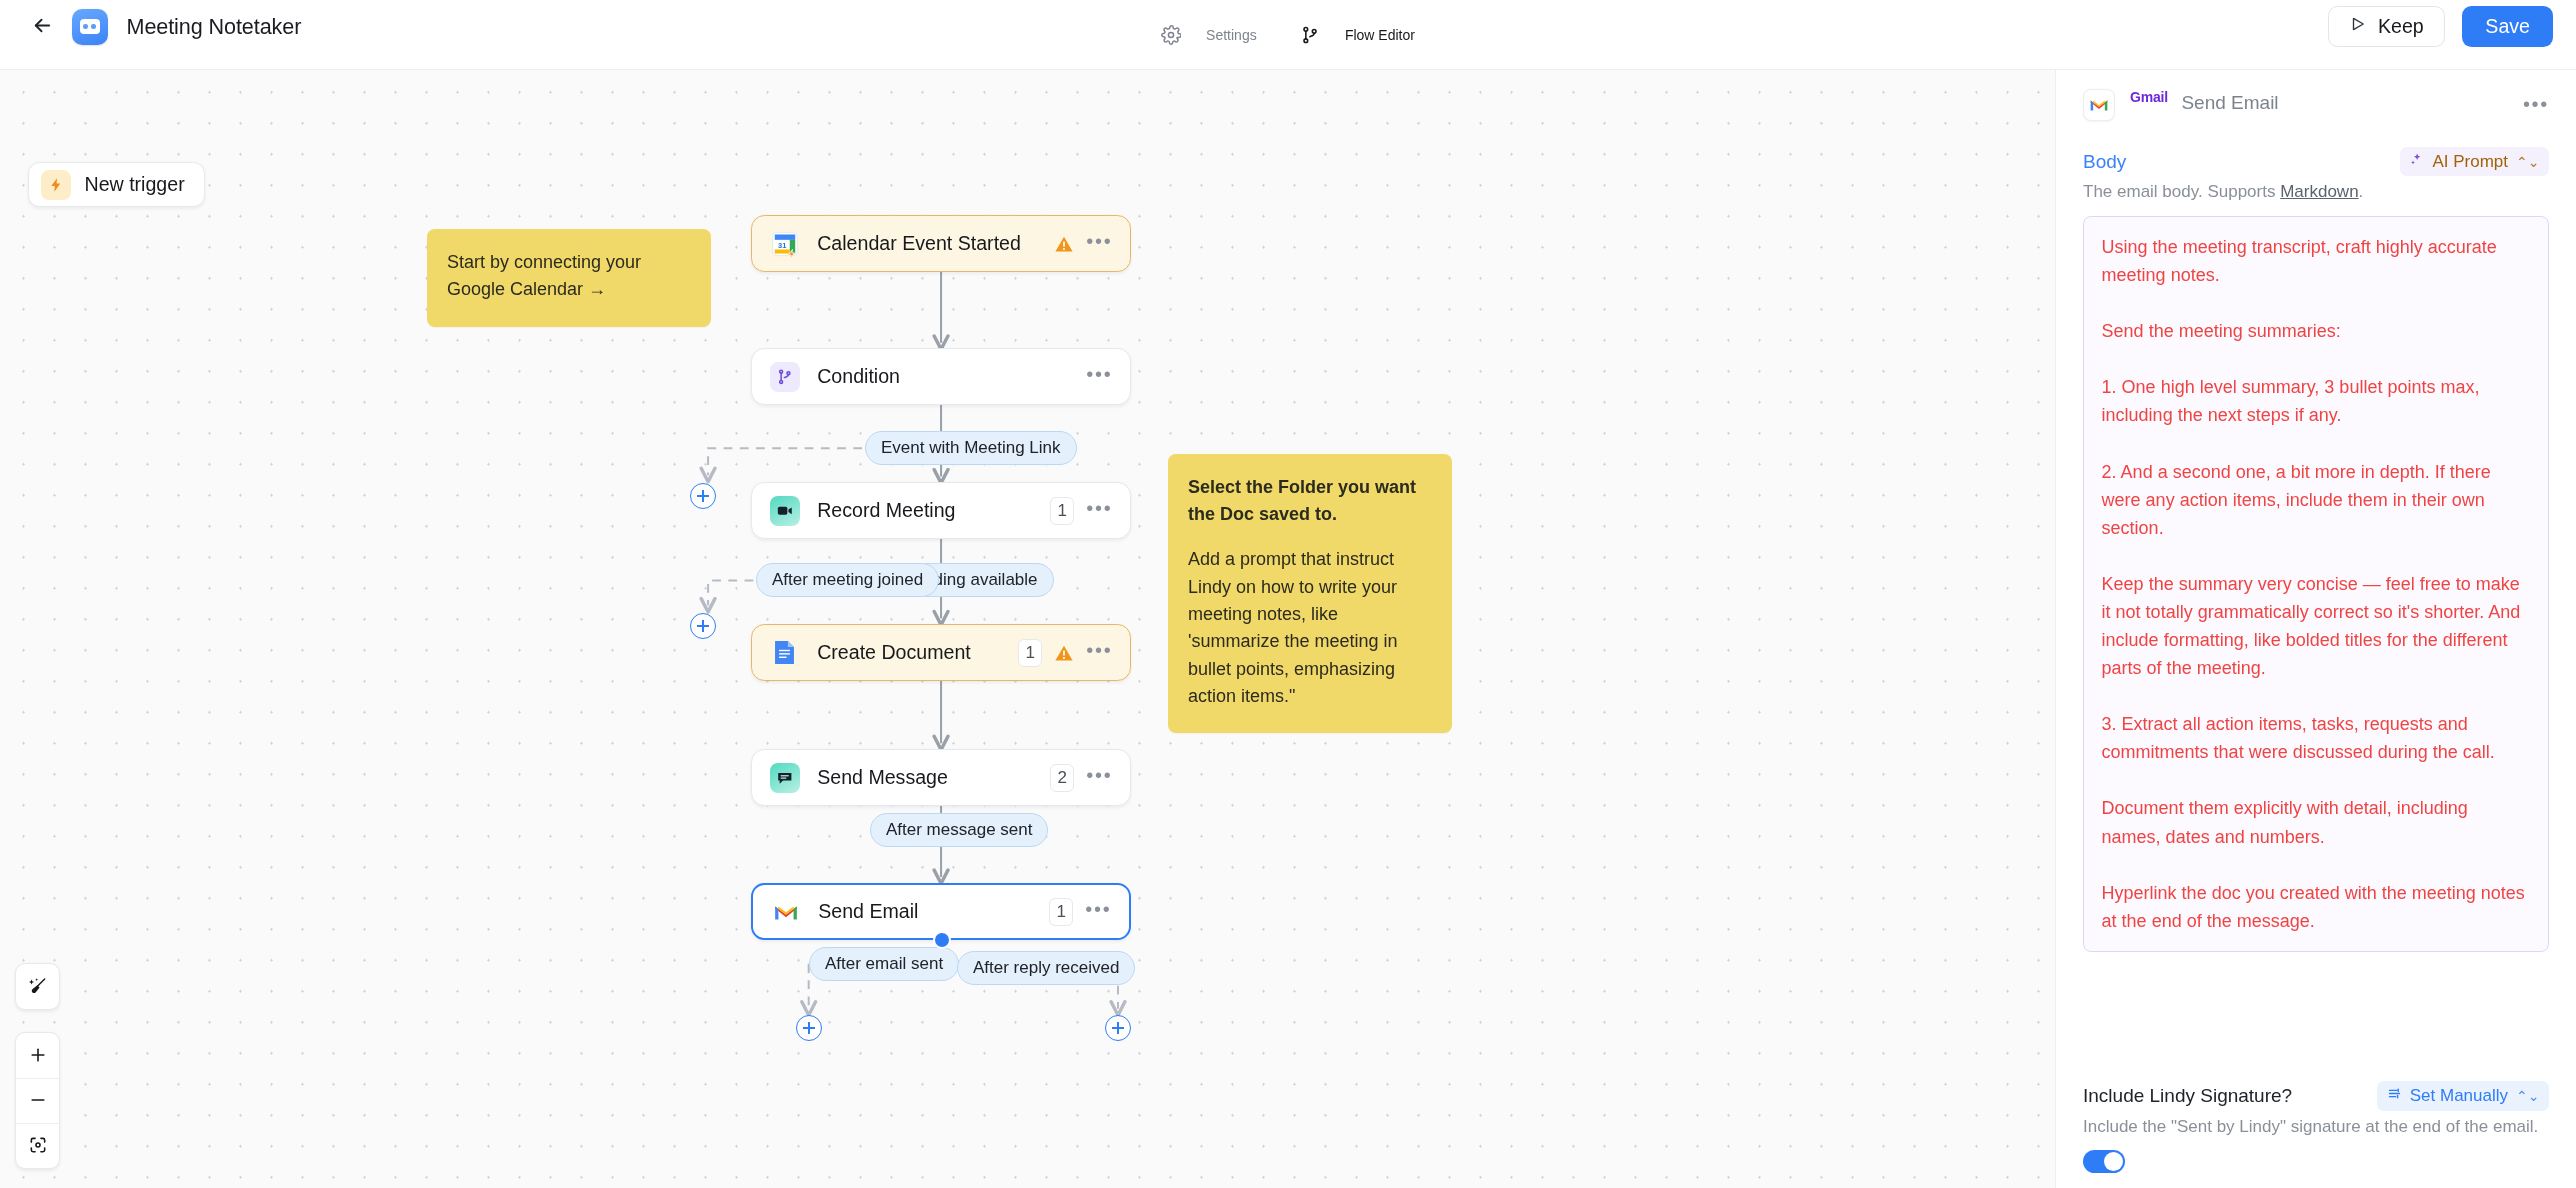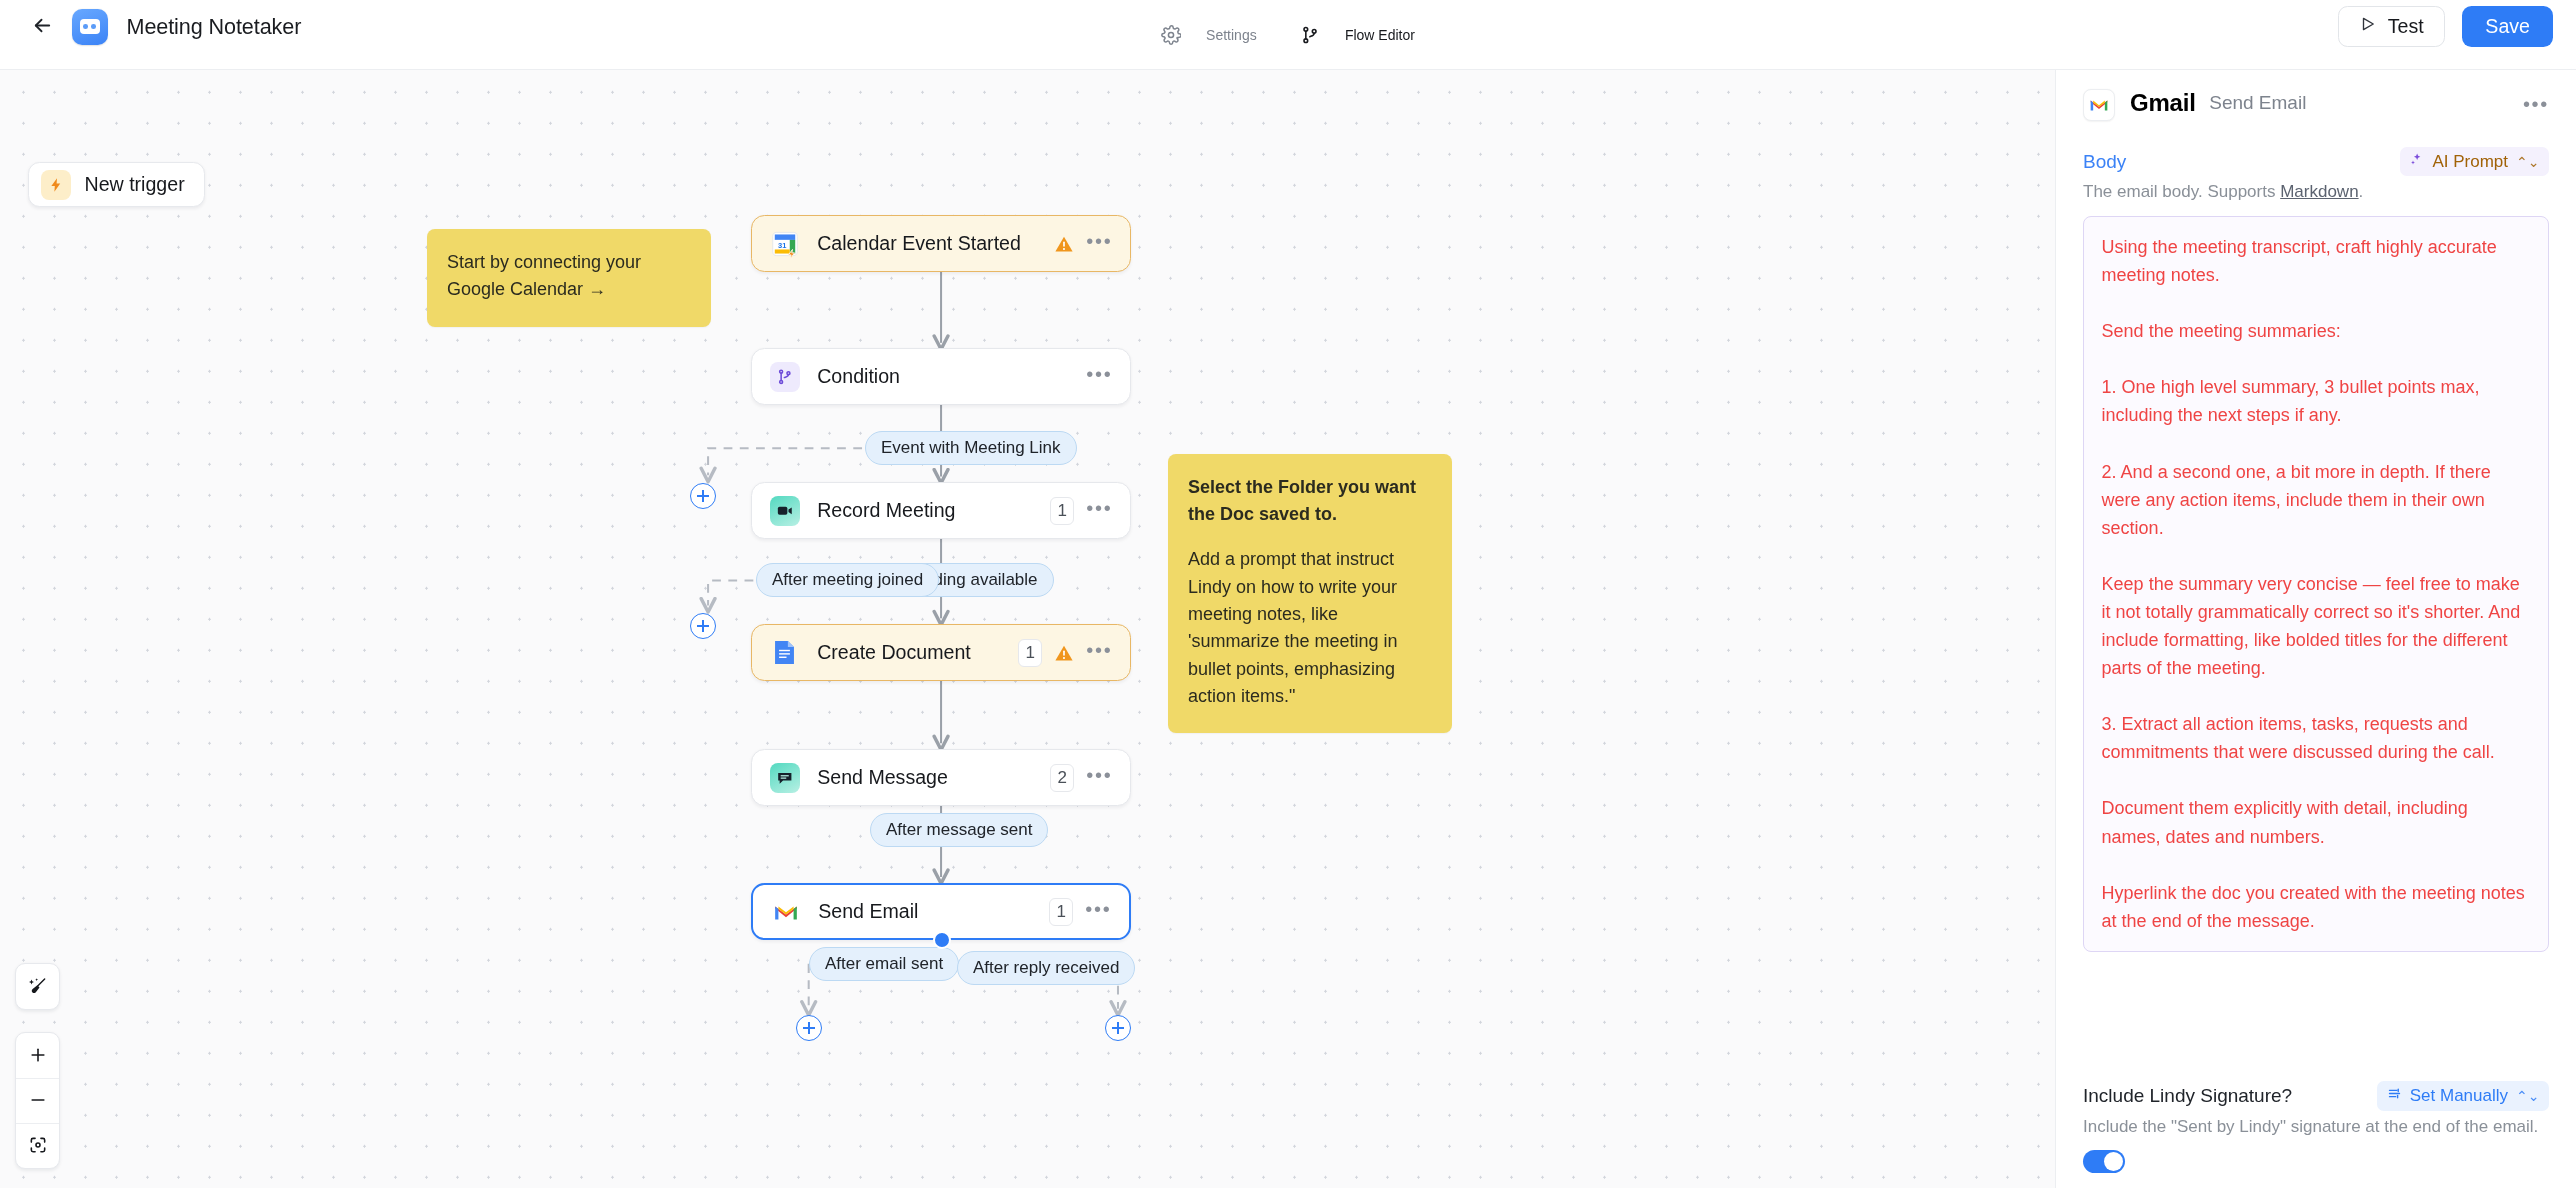--- a/index.html
+++ b/index.html
@@ -216,21 +216,21 @@
     padding: 19px 27px 0 27px;
     display:flex; align-items:flex-start;
   }
   .gmail-ico {
     width: 32px; height: 32px; border-radius: 8px; background:#fff;
     border: 1.1px solid #eceef1;
     display:flex; align-items:center; justify-content:center;
     box-shadow: 0 0.7px 1.4px rgba(0,0,0,.05); flex:0 0 auto;
   }
   .gmail-ico svg { width: 20px; height: 15.5px; }
-  .ph-title { font-size: 24px; color:#000000; font-weight: 700; margin-left: 15px; letter-spacing:-0.2px; }
+  .ph-title { font-size: 14px; color:#6d28d9; font-weight: 700; margin-left: 15px; letter-spacing:-0.2px; }
   .ph-sub { font-size: 19px; color:#7d838d; margin-left: 13.5px; padding-top: 3.4px; }
   .ph-dots { margin-left:auto; font-size:20px; color:#8b9099; letter-spacing:1.7px; line-height:1; padding-top:5.4px; cursor:pointer; }
   .panel-desc { padding: 20px 27px 0 27px; font-size: 18px; color:#7d838d; }
 
   .field-block { padding: 26px 27px 0 27px; }
   .field-row { display:flex; align-items:center; }
   .field-label { font-size: 19px; color:#3b82f6; }
   .ai-prompt {
     margin-left:auto; display:flex; align-items:center; gap: 8px;
     background:#f4f1fd; border-radius: 6.8px; padding: 4.7px 9.5px;
@@ -325,21 +325,21 @@
       </div>
     </div>
 
     <div class="tb-right">
       <button class="btn-test">
         <span>
           <svg viewBox="0 0 24 24" fill="none" stroke="#31353c" stroke-width="1.8" stroke-linecap="round" stroke-linejoin="round">
             <path d="M6 4.5l13 7.5L6 19.5z"></path>
           </svg>
         </span>
-        <span>Test</span>
+        <span>Keep</span>
       </button>
       <button class="btn-save">Save</button>
     </div>
   </div>
 
   <div class="body-row">
 
     <div class="canvas">
 
       <svg class="edges" viewBox="0 0 3042 1657" width="2055" height="1119">

